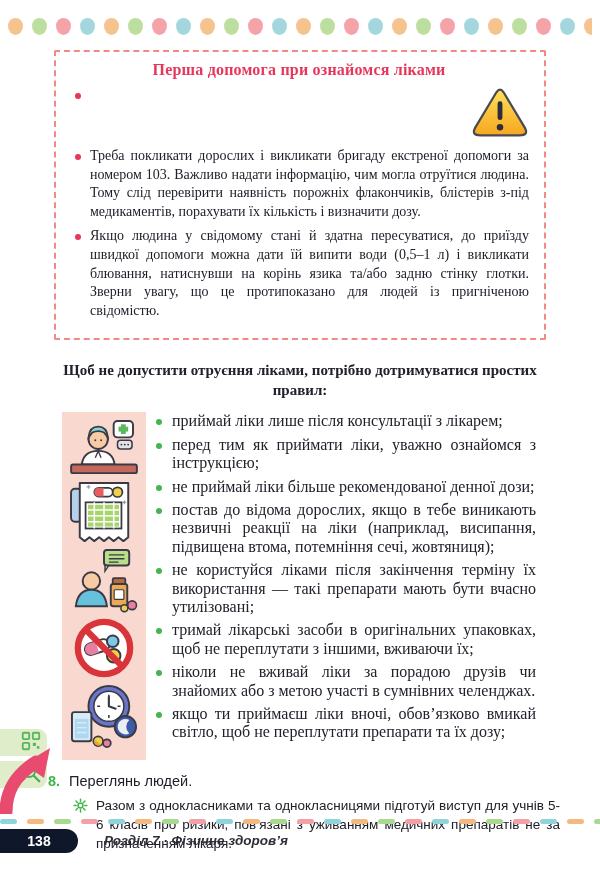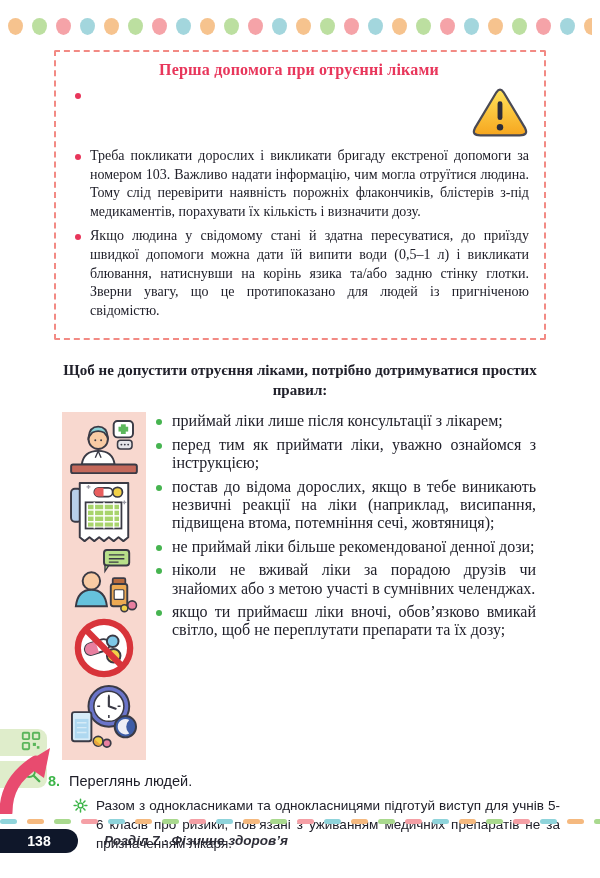--- a/index.html
+++ b/index.html
@@ -105,21 +105,21 @@
       <span class="dot" style="background: rgb(245, 163, 168);"></span>
       <span class="dot" style="background: rgb(163, 214, 221);"></span>
       <span class="dot" style="background: rgb(246, 195, 142);"></span>
       <span class="dot" style="background: rgb(188, 223, 160);"></span>
       <span class="dot" style="background: rgb(245, 163, 168);"></span>
       <span class="dot" style="background: rgb(163, 214, 221);"></span>
       <span class="dot" style="background: rgb(246, 195, 142);"></span>
     </div>
 
   <section class="aid-box">
-    <h2 class="aid-title">Перша допомога при отруєнні ліками</h2>
+    <h2 class="aid-title">Перша допомога при ознайомся ліками</h2>
 
     <div class="aid-item">
       <span class="bullet-red"></span>
       <div class="aid-text">
         <span class="warn-wrap">
           <svg viewBox="0 0 64 58" width="58" height="52">
             <defs>
               <linearGradient id="wg" x1="0" y1="0" x2="0" y2="1">
                 <stop offset="0" stop-color="#FFE25A"></stop>
                   <stop offset="1" stop-color="#F6A61F"></stop>
@@ -236,25 +236,33 @@
       <li class="rule-item">
           <span class="bullet-green"></span>
           <span class="rule-text">приймай ліки лише після консультації з лікарем;</span>
         </li>
       <li class="rule-item">
           <span class="bullet-green"></span>
           <span class="rule-text">перед тим як приймати ліки, уважно ознайомся з інструкцією;</span>
         </li>
       <li class="rule-item">
           <span class="bullet-green"></span>
+          <span class="rule-text">не приймай ліки більше рекомендованої денної дози;</span>
+        </li>
+      <li class="rule-item">
+          <span class="bullet-green"></span>
           <span class="rule-text">постав до відома дорослих, якщо в тебе виникають незвичні реакції на ліки (наприклад, висипання, підвищена втома, потемніння сечі, жовтяниця);</span>
         </li>
       <li class="rule-item">
           <span class="bullet-green"></span>
-          <span class="rule-text">не приймай ліки більше рекомендованої денної дози;</span>
+          <span class="rule-text">не користуйся ліками після закінчення терміну їх використання — такі препарати мають бути вчасно утилізовані;</span>
+        </li>
+      <li class="rule-item">
+          <span class="bullet-green"></span>
+          <span class="rule-text">тримай лікарські засоби в оригінальних упаковках, щоб не переплутати з іншими, вживаючи їх;</span>
         </li>
       <li class="rule-item">
           <span class="bullet-green"></span>
           <span class="rule-text">ніколи не вживай ліки за порадою друзів чи знайомих або з метою участі в сумнівних челенджах.</span>
         </li>
       <li class="rule-item">
           <span class="bullet-green"></span>
           <span class="rule-text">якщо ти приймаєш ліки вночі, обов’язково вмикай світло, щоб не переплутати препарати та їх дозу;</span>
         </li>
     </ul>

